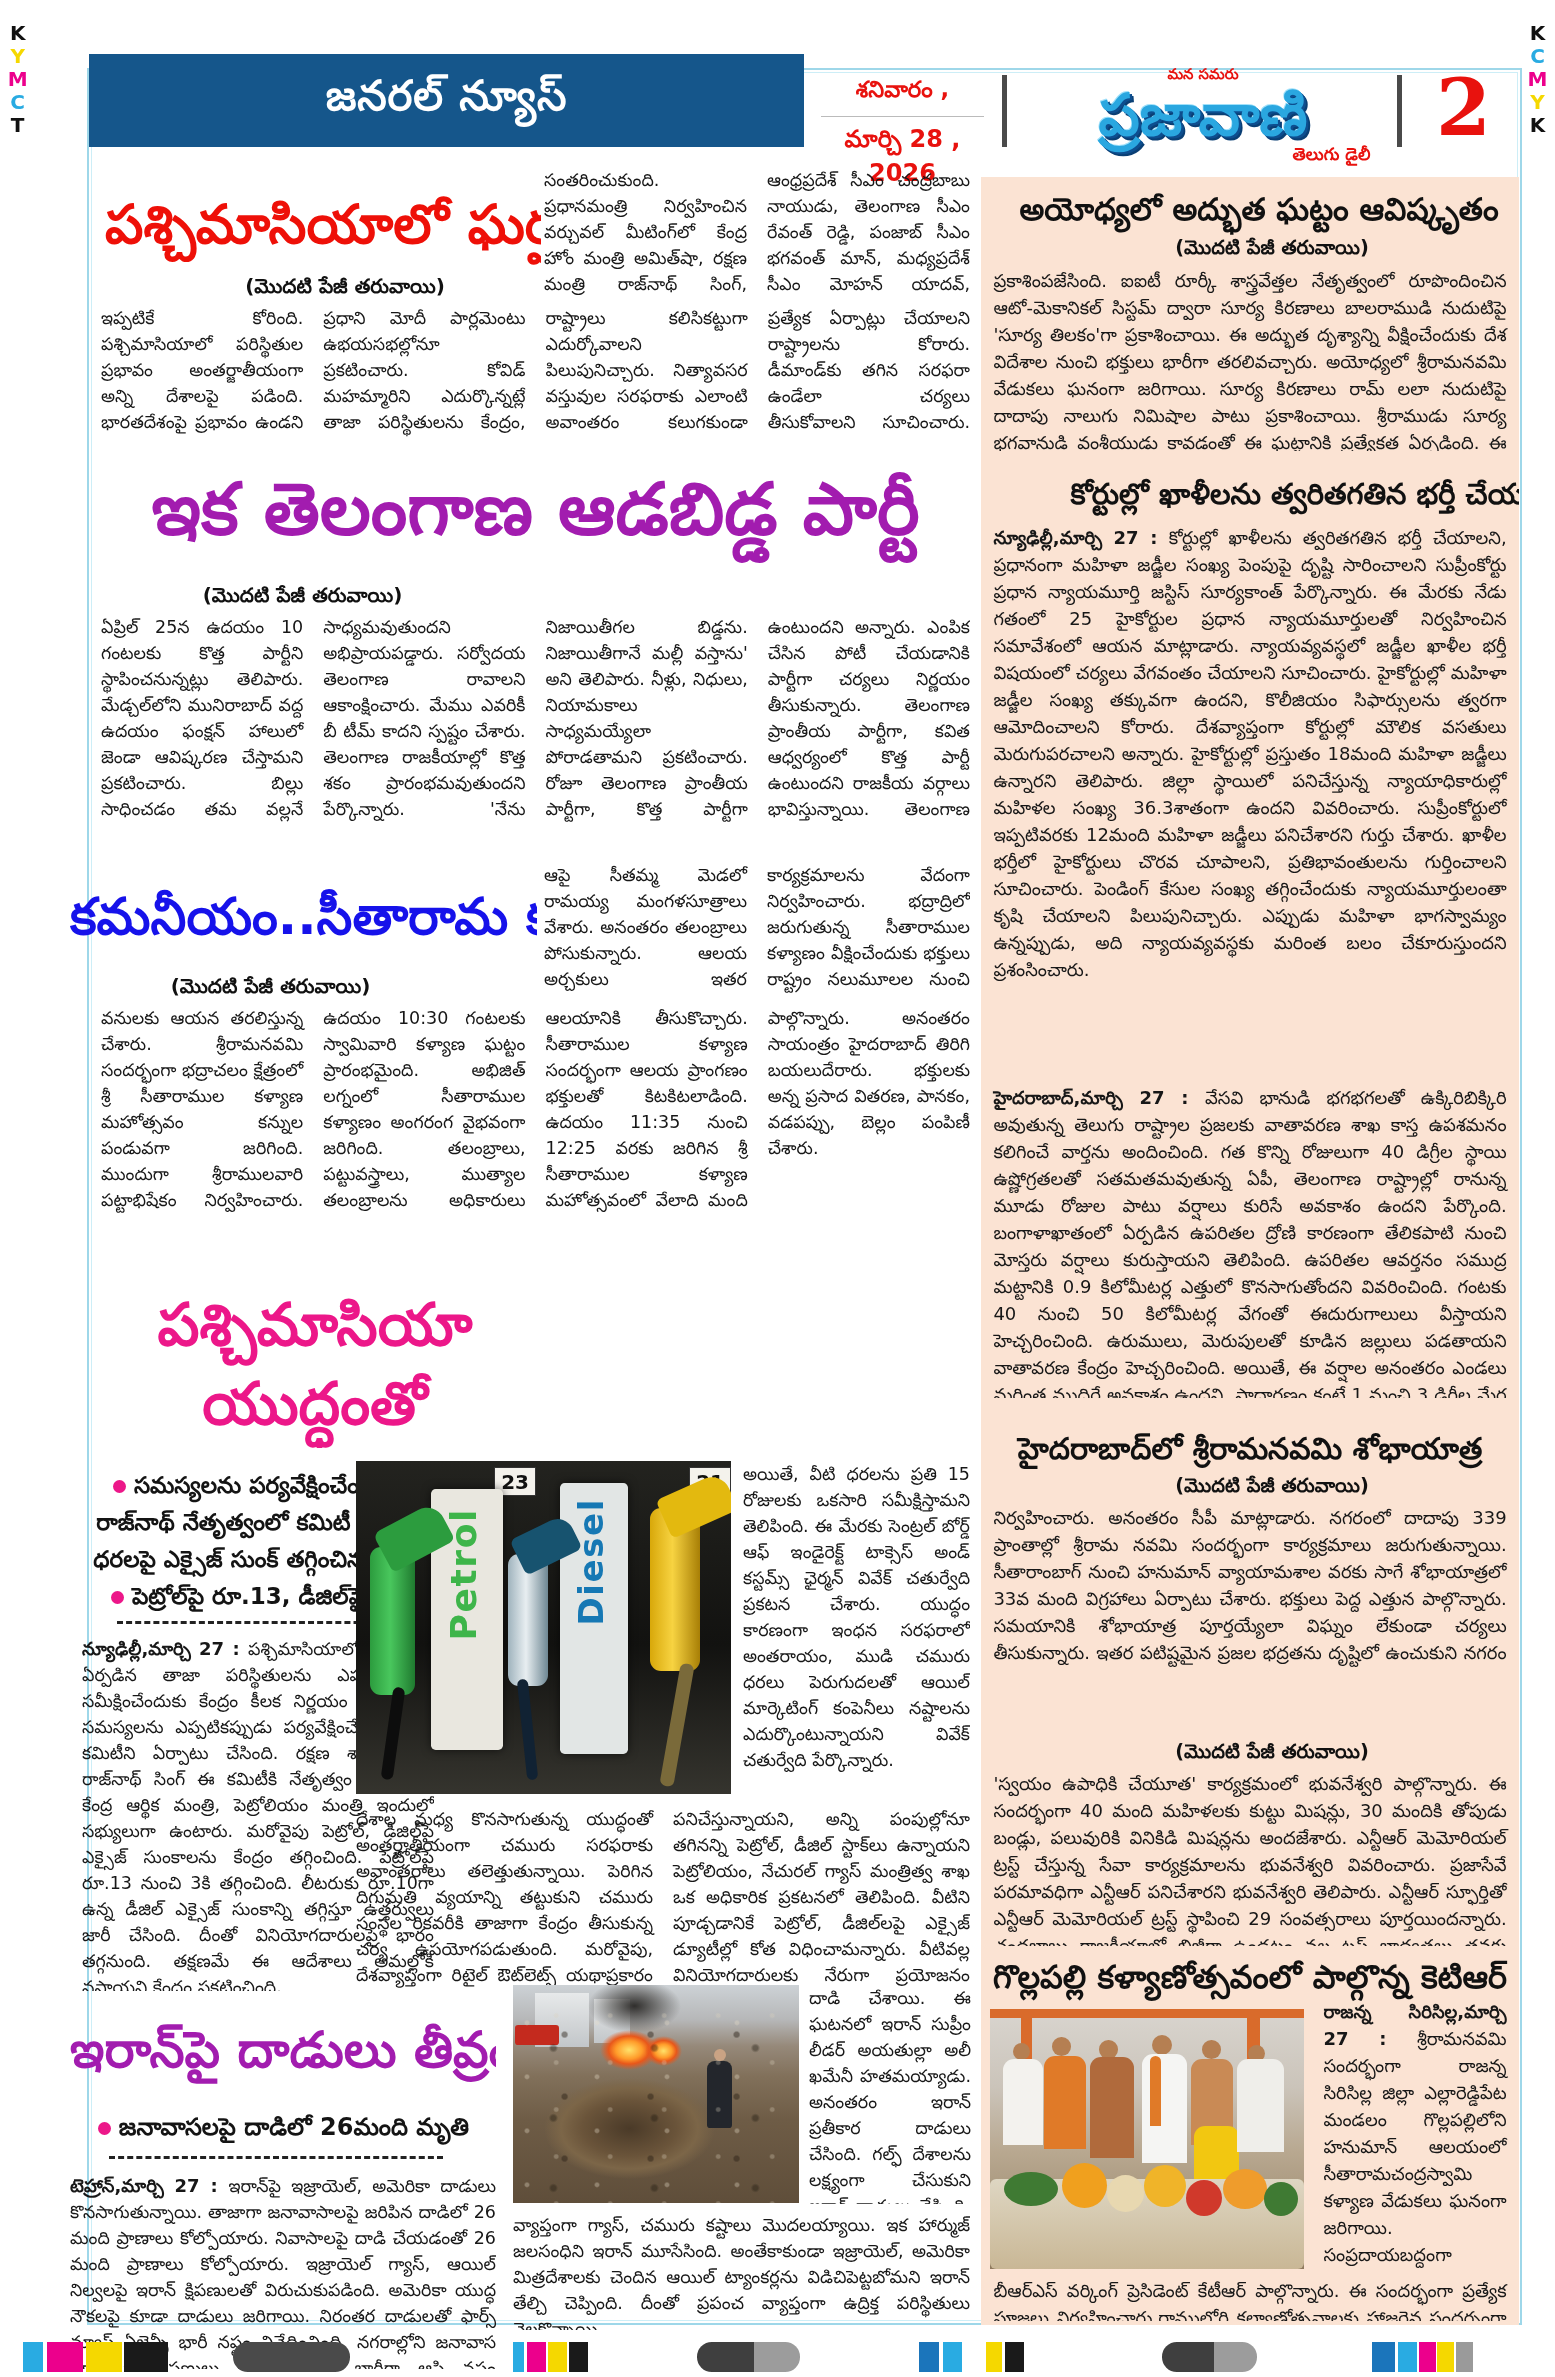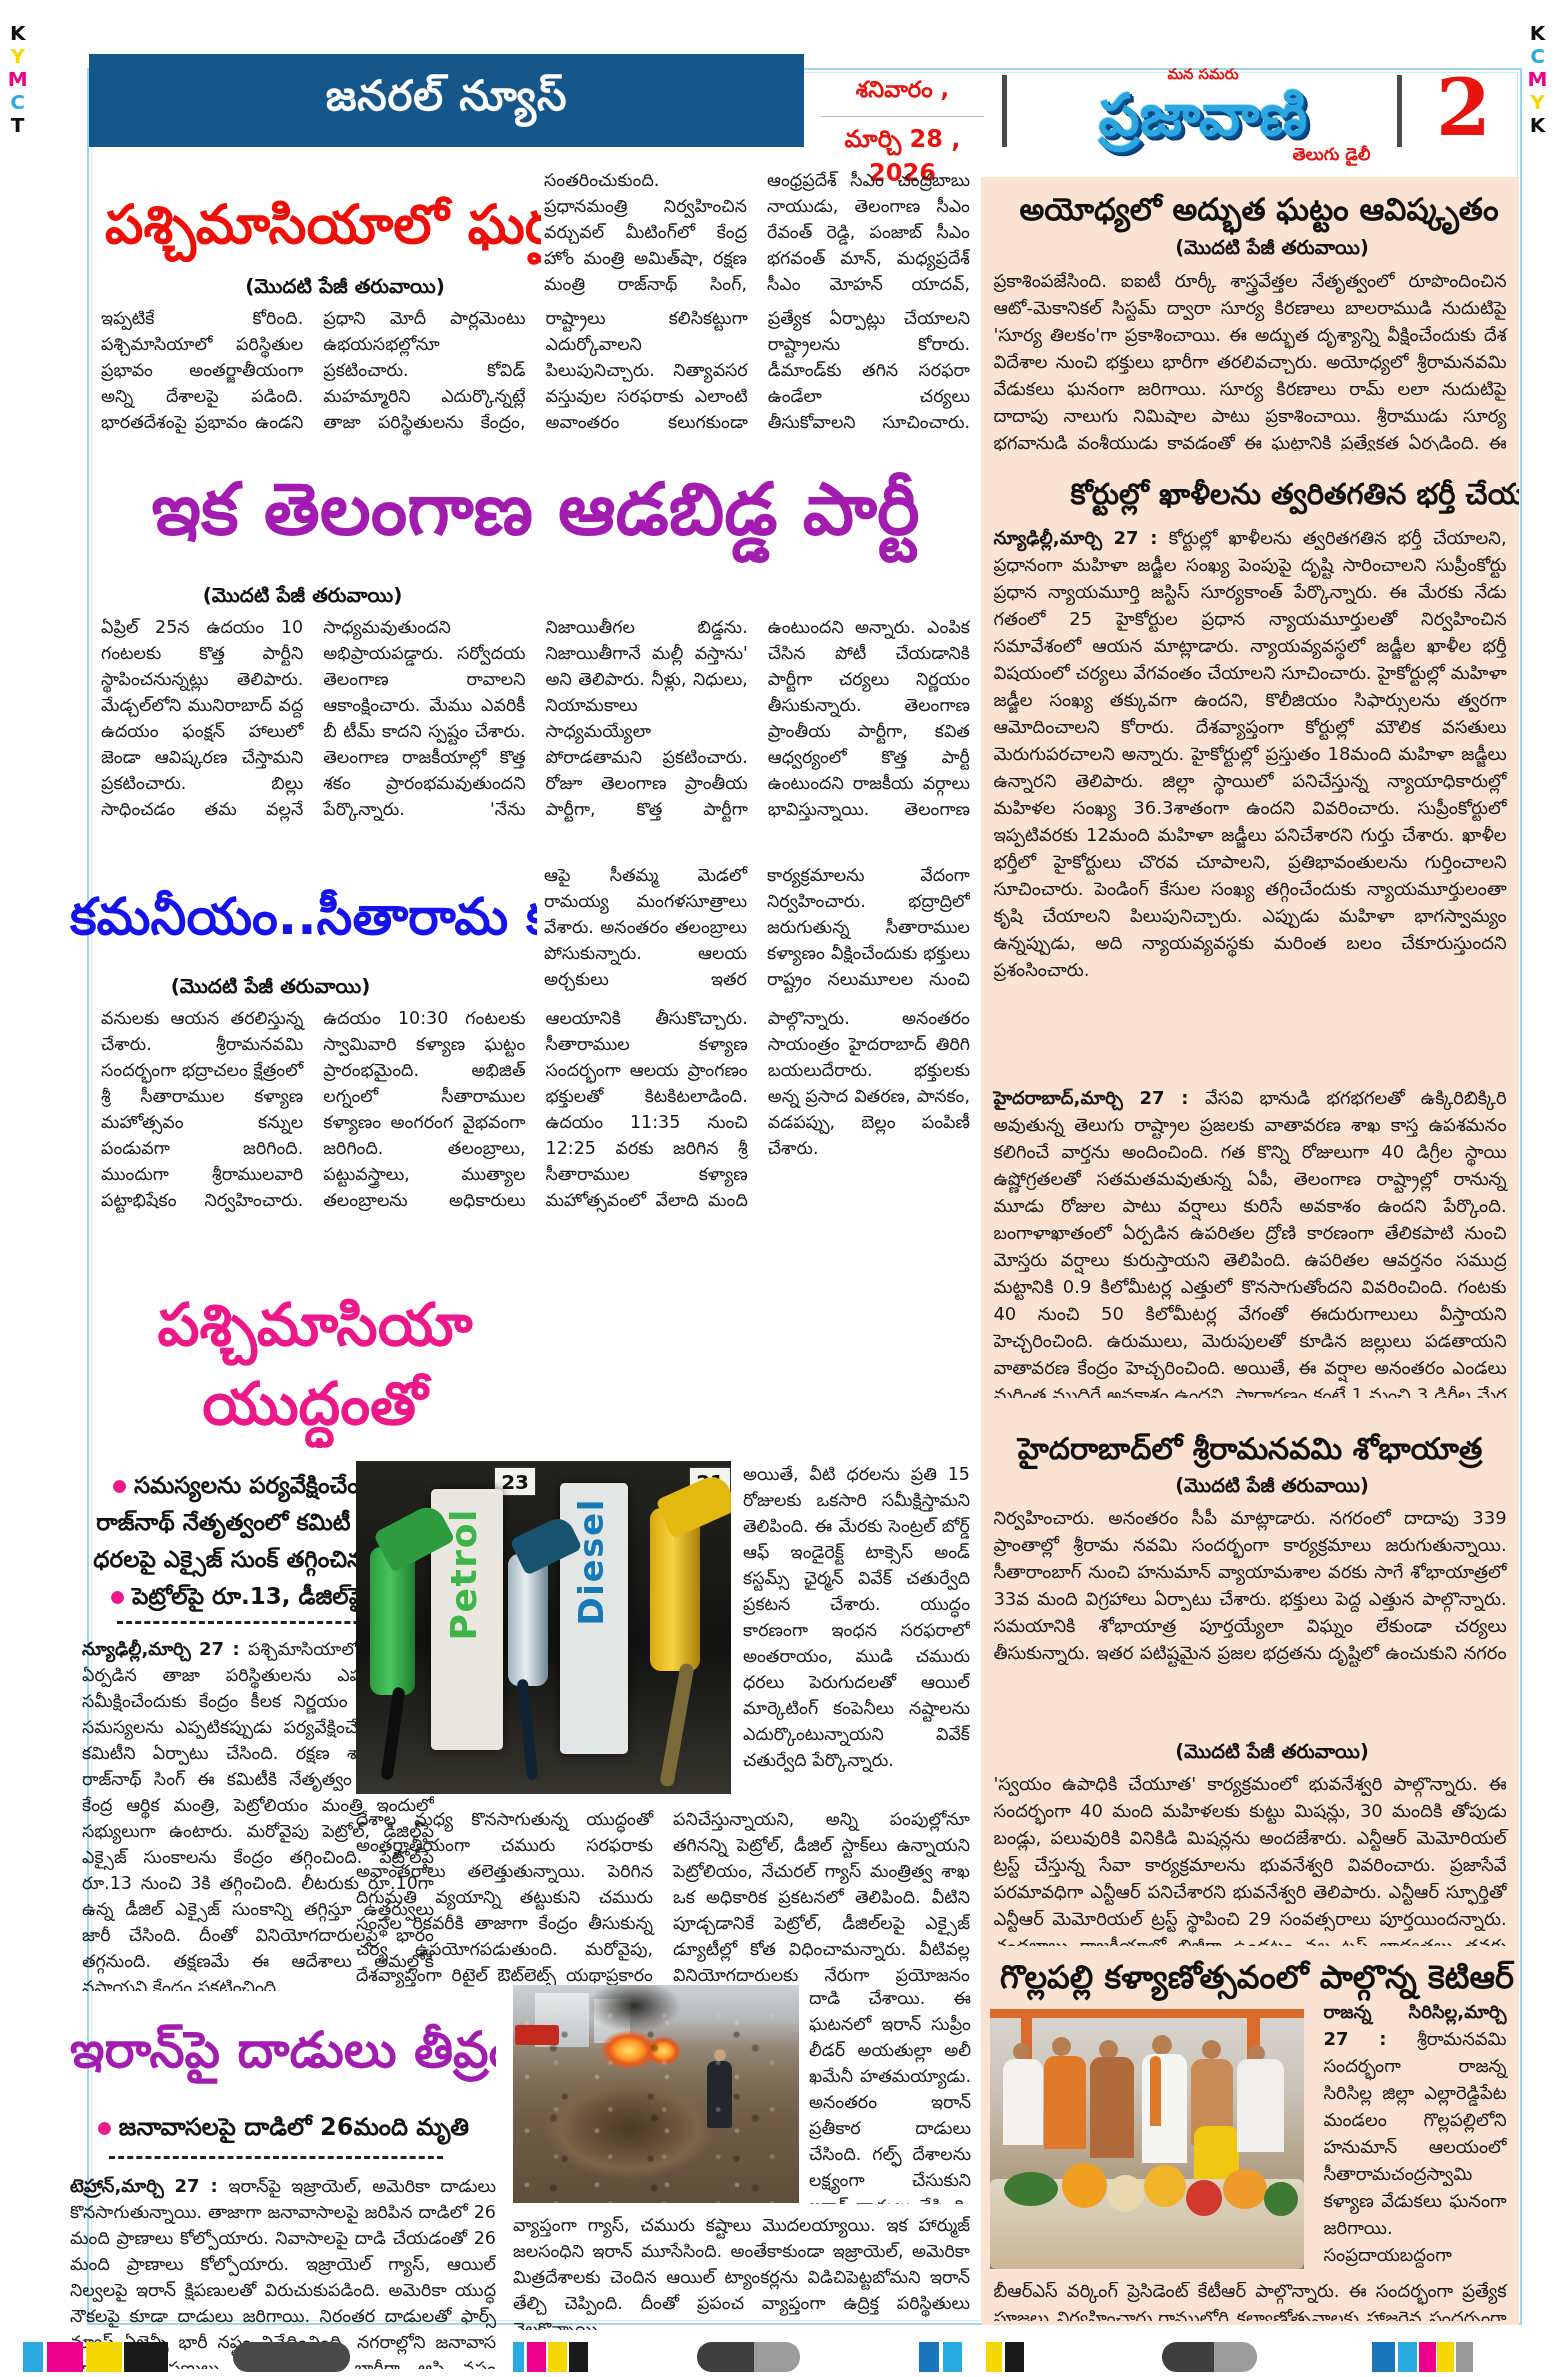--- a/index.html
+++ b/index.html
@@ -225,21 +225,21 @@
     <b>హైదరాబాద్,మార్చి 27 : </b><span>వేసవి భానుడి భగభగలతో ఉక్కిరిబిక్కిరి అవుతున్న తెలుగు రాష్ట్రాల ప్రజలకు వాతావరణ శాఖ కాస్త ఉపశమనం కలిగించే వార్తను అందించింది. గత కొన్ని రోజులుగా 40 డిగ్రీల స్థాయి ఉష్ణోగ్రతలతో సతమతమవుతున్న ఏపీ, తెలంగాణ రాష్ట్రాల్లో రానున్న మూడు రోజుల పాటు వర్షాలు కురిసే అవకాశం ఉందని పేర్కొంది. బంగాళాఖాతంలో ఏర్పడిన ఉపరితల ద్రోణి కారణంగా తేలికపాటి నుంచి మోస్తరు వర్షాలు కురుస్తాయని తెలిపింది. ఉపరితల ఆవర్తనం సముద్ర మట్టానికి 0.9 కిలోమీటర్ల ఎత్తులో కొనసాగుతోందని వివరించింది. గంటకు 40 నుంచి 50 కిలోమీటర్ల వేగంతో ఈదురుగాలులు వీస్తాయని హెచ్చరించింది. ఉరుములు, మెరుపులతో కూడిన జల్లులు పడతాయని వాతావరణ కేంద్రం హెచ్చరించింది. అయితే, ఈ వర్షాల అనంతరం ఎండలు మరింత ముదిరే అవకాశం ఉందని, సాధారణం కంటే 1 నుంచి 3 డిగ్రీల మేర ఉష్ణోగ్రతలు అధికం కావచ్చని వెల్లడించింది.</span>
   </div>
 
   <div class="abs hl hl-rail" style="left:0; top:1254px; width:538px; font-size:30px;text-align:center;">హైదరాబాద్‌లో శ్రీరామనవమి శోభాయాత్ర</div>
   <div class="abs byline" style="left:0; top:1297px; width:538px; font-size:19.4px;">(మొదటి పేజీ తరువాయి)</div>
   <div class="abs bd" style="left:0; top:1327px; width:538px; height:165px;">నిర్వహించారు. అనంతరం సీపీ మాట్లాడారు. నగరంలో దాదాపు 339 ప్రాంతాల్లో శ్రీరామ నవమి సందర్భంగా కార్యక్రమాలు జరుగుతున్నాయి. సీతారాంబాగ్ నుంచి హనుమాన్ వ్యాయామశాల వరకు సాగే శోభాయాత్రలో 33వ మంది విగ్రహాలు ఏర్పాటు చేశారు. భక్తులు పెద్ద ఎత్తున పాల్గొన్నారు. సమయానికి శోభాయాత్ర పూర్తయ్యేలా విఘ్నం లేకుండా చర్యలు తీసుకున్నారు. ఇతర పటిష్టమైన ప్రజల భద్రతను దృష్టిలో ఉంచుకుని నగరం అంతటా బందోబస్తు ఏర్పాటు చేసినట్లు తెలిపారు. శాంతియుతంగా వేడుకలు జరిగేలా అందరూ సహకరించాలని స్పష్టం కోరారు.</div>
 
   <div class="abs byline" style="left:0; top:1563px; width:538px; font-size:19.4px;">(మొదటి పేజీ తరువాయి)</div>
   <div class="abs bd" style="left:0; top:1593px; width:538px; height:176px;">'స్వయం ఉపాధికి చేయూత' కార్యక్రమంలో భువనేశ్వరి పాల్గొన్నారు. ఈ సందర్భంగా 40 మంది మహిళలకు కుట్టు మిషన్లు, 30 మందికి తోపుడు బండ్లు, పలువురికి వినికిడి మిషన్లను అందజేశారు. ఎన్టీఆర్ మెమోరియల్ ట్రస్ట్ చేస్తున్న సేవా కార్యక్రమాలను భువనేశ్వరి వివరించారు. ప్రజాసేవే పరమావధిగా ఎన్టీఆర్ పనిచేశారని భువనేశ్వరి తెలిపారు. ఎన్టీఆర్ స్ఫూర్తితో ఎన్టీఆర్ మెమోరియల్ ట్రస్ట్ స్థాపించి 29 సంవత్సరాలు పూర్తయిందన్నారు. చంద్రబాబు రాజకీయాల్లో బిజీగా ఉండటం వల్ల ట్రస్ట్ బాధ్యతలు తనకు అప్పగించారని అన్నారు. చంద్రబాబు అందించిన స్ఫూర్తితో ట్రస్ట్ ద్వారా సేవా కార్యక్రమాలను ముందుకు తీసుకెళ్తున్నామన్నారు. తలసేమియా వ్యాధిగ్రస్తులకు తమ వంతు సాయం అందిస్తున్నామని చెప్పారు. త్వరలోనే విజయవాడ, అనంతపురంలో కూడా తలసేమియా సెంటర్లు ప్రారంభిస్తామని నారా భువనేశ్వరి ప్రకటించారు.</div>
 
-  <div class="abs hl hl-rail" style="left:0; top:1781px; width:538px; font-size:32px;margin-left:7px;">గొల్లపల్లి కళ్యాణోత్సవంలో పాల్గొన్న కెటిఆర్</div>
+  <div class="abs hl hl-rail" style="left:0; top:1781px; width:538px; font-size:32px;">గొల్లపల్లి కళ్యాణోత్సవంలో పాల్గొన్న కెటిఆర్</div>
 
   <div class="abs photo photo-puja" style="left:9.3px; top:1832px; width:314px; height:260px;">
     <div class="pj-beam" style="left:31px; top:0; width:11px; height:70px;"></div>
     <div class="pj-beam" style="left:257px; top:0; width:12.4px; height:78px;"></div>
     <div class="pj-beam" style="left:0; top:0; width:314px; height:9.3px;"></div>
     <div class="pj-head" style="left:23px; top:34px; width:17px; height:17px;"></div>
     <div class="pj-head" style="left:62px; top:28px; width:18.7px; height:18.7px;"></div>
     <div class="pj-head" style="left:109px; top:31px; width:18.7px; height:18.7px;"></div>
     <div class="pj-head" style="left:162px; top:26.4px; width:20px; height:20px;"></div>
     <div class="pj-head" style="left:212px; top:31px; width:18.7px; height:18.7px;"></div>

